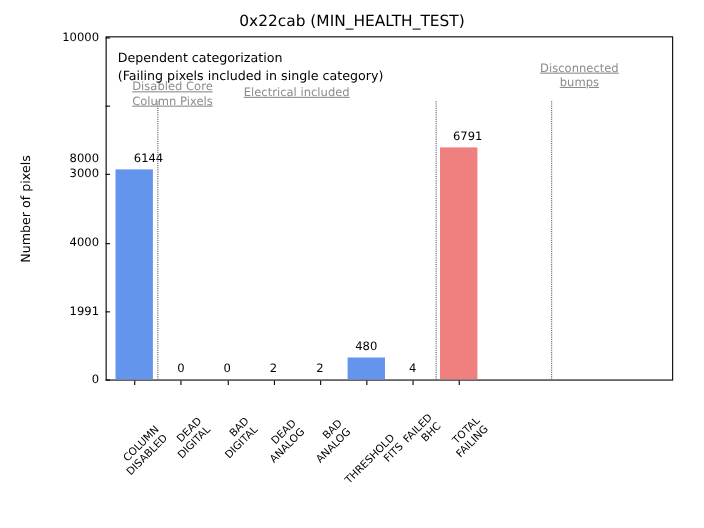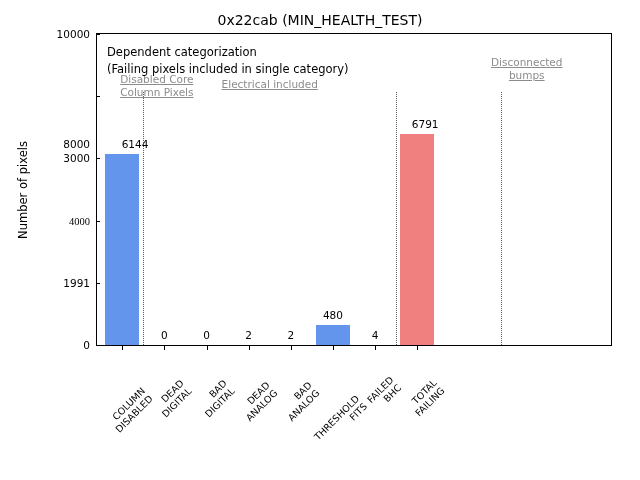--- a/index.html
+++ b/index.html
@@ -161,21 +161,21 @@
 
   <div id="chart-title">0x22cab (MIN_HEALTH_TEST)</div>
 
   <div id="ylabel">
     <span>Number of pixels</span>
   </div>
 
   <div id="ytick-container">
       <div class="ytick-label" style="top: 312px;">0</div>
       <div class="ytick-label" style="top: 249.8px;">1991</div>
-      <div class="ytick-label" style="top: 187.6px; font-family: Liberation Serif, serif;">4000</div>
+      <div class="ytick-label" style="top: 187.6px;">4000</div>
       <div class="ytick-label" style="top: 125.4px;">3000</div>
       <div class="ytick-label" style="top: 63.2px; margin-top: 48px;">8000</div>
       <div class="ytick-label" style="top: 1px;">10000</div>
     </div>
   <div id="ytick-marks">
       <div class="ytick-mark" style="top: 312px;"></div>
       <div class="ytick-mark" style="top: 249.8px;"></div>
       <div class="ytick-mark" style="top: 187.6px;"></div>
       <div class="ytick-mark" style="top: 125.4px;"></div>
       <div class="ytick-mark" style="top: 63.2px;"></div>

